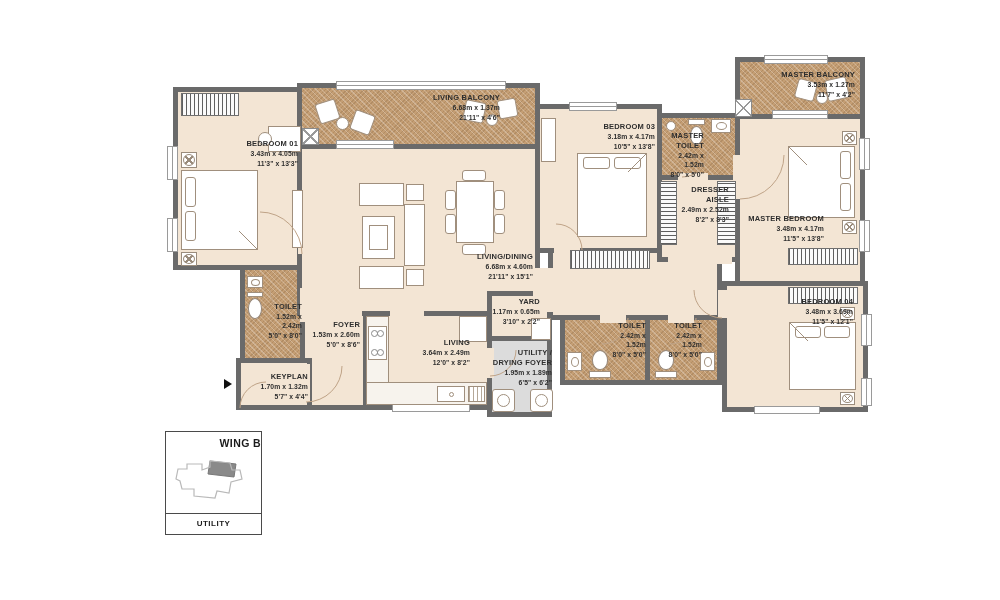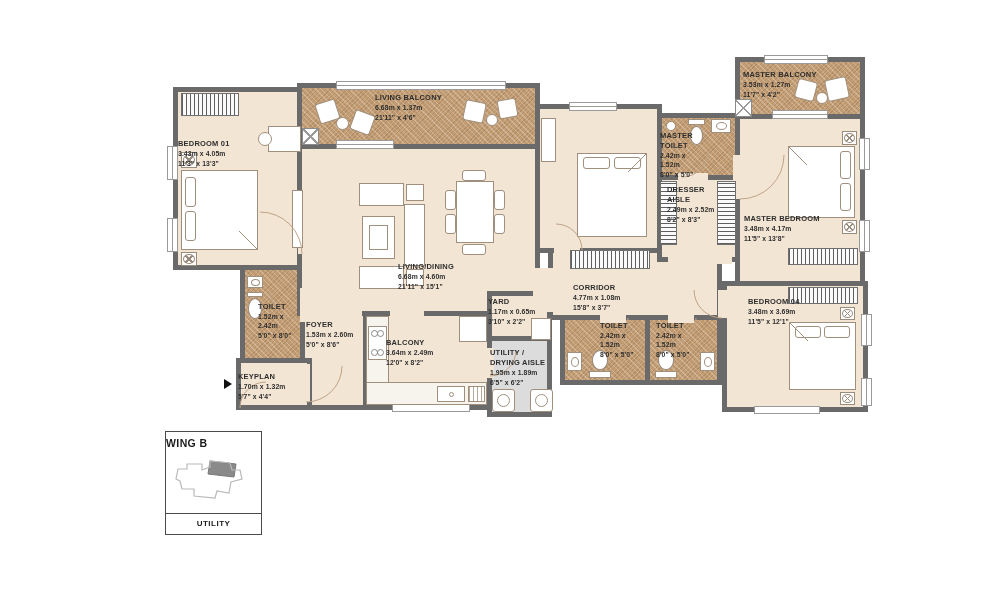--- a/index.html
+++ b/index.html
@@ -23,27 +23,27 @@
   .xbox{position:absolute;box-sizing:border-box;border:1px solid #8a8a8a;background-color:#fff;
         background-image:linear-gradient(45deg,transparent 46%,#9a9a9a 46% 54%,transparent 54%),
                          linear-gradient(135deg,transparent 46%,#9a9a9a 46% 54%,transparent 54%)}
   .lamp{position:absolute;box-sizing:border-box;border:1px solid #9a8c7c;background:#fff}
   .lamp::after{content:"";position:absolute;inset:1px;border:1px solid #9a8c7c;border-radius:50%;
         background-image:linear-gradient(45deg,transparent 44%,#9a8c7c 44% 56%,transparent 56%),
                          linear-gradient(135deg,transparent 44%,#9a8c7c 44% 56%,transparent 56%)}
   .round{border-radius:50%}
   .wc{position:absolute;background:#fff;border:1px solid #95877a;border-radius:50% 50% 48% 48%;box-sizing:border-box}
   .burner{position:absolute;width:7px;height:7px;border:1px solid #8a8a8a;border-radius:50%;box-sizing:border-box}
-  .lbl{position:absolute;text-align:left;color:#2e2e2e;line-height:1.32}
+  .lbl{position:absolute;text-align:right;color:#2e2e2e;line-height:1.32}
   .rn{font-size:7.5px;font-weight:700;letter-spacing:.2px}
   .rd{font-size:6.8px;font-weight:700;letter-spacing:.1px;margin-top:1px}
   .arrow{position:absolute;width:0;height:0;border-top:5px solid transparent;
          border-bottom:5px solid transparent;border-left:8px solid #101010}
   .kp{position:absolute;border:1.5px solid #4a4a4a;background:#fff;box-sizing:border-box}
-  .kp-title{font-size:10.5px;font-weight:700;text-align:left;margin-top:5px;letter-spacing:.4px;color:#1b1b1b}
+  .kp-title{font-size:10.5px;font-weight:700;text-align:right;margin-top:5px;letter-spacing:.4px;color:#1b1b1b}
   .kp-cap{position:absolute;left:0;right:0;bottom:0;height:20px;border-top:1.5px solid #4a4a4a;
           font-size:8px;font-weight:700;text-align:center;line-height:20px;letter-spacing:.5px;color:#1b1b1b}
   svg.arcs{position:absolute;left:0;top:0;pointer-events:none}
 </style>
 </head>
 <body>
 
 <div class="canvas">
 
   <div class="room" style="left:173px;top:87px;width:132px;height:183px"></div>
@@ -232,55 +232,55 @@
   <div class="lbl" style="left:178px;top:139px;width:120px">
     <div class="rn">BEDROOM 01</div>
     <div class="rd">3.43m x 4.05m</div>
     <div class="rd">11'3" x 13'3"</div>
   </div>
   <div class="lbl" style="left:375px;top:93px;width:125px">
     <div class="rn">LIVING BALCONY</div>
     <div class="rd">6.68m x 1.37m</div>
     <div class="rd">21'11" x 4'6"</div>
   </div>
-  <div class="lbl" style="left:398px;top:262px;width:135px">
+  <div class="lbl" style="left:398px;top:252px;width:135px">
     <div class="rn">LIVING/DINING</div>
     <div class="rd">6.68m x 4.60m</div>
     <div class="rd">21'11" x 15'1"</div>
+  </div>
+  <div class="lbl" style="left:545px;top:122px;width:110px">
+    <div class="rn">BEDROOM 03</div>
+    <div class="rd">3.18m x 4.17m</div>
+    <div class="rd">10'5" x 13'8"</div>
   </div>
   <div class="lbl" style="left:660px;top:131px;width:44px">
     <div class="rn">MASTER TOILET</div>
     <div class="rd">2.42m x 1.52m</div>
     <div class="rd">8'0" x 5'0"</div>
   </div>
   <div class="lbl" style="left:667px;top:185px;width:62px">
     <div class="rn">DRESSER AISLE</div>
     <div class="rd">2.49m x 2.52m</div>
     <div class="rd">8'2" x 8'3"</div>
   </div>
   <div class="lbl" style="left:743px;top:70px;width:112px">
     <div class="rn">MASTER BALCONY</div>
     <div class="rd">3.53m x 1.27m</div>
     <div class="rd">11'7" x 4'2"</div>
   </div>
-  <div class="lbl" style="left:744px;top:214px;width:108px">
+  <div class="lbl" style="left:716px;top:214px;width:108px">
     <div class="rn">MASTER BEDROOM</div>
     <div class="rd">3.48m x 4.17m</div>
     <div class="rd">11'5" x 13'8"</div>
   </div>
   <div class="lbl" style="left:748px;top:297px;width:105px">
     <div class="rn">BEDROOM 04</div>
     <div class="rd">3.48m x 3.69m</div>
     <div class="rd">11'5" x 12'1"</div>
   </div>
-  <div class="lbl" style="left:573px;top:283px;width:100px">
-    <div class="rn">CORRIDOR</div>
-    <div class="rd">4.77m x 1.08m</div>
-    <div class="rd">15'8" x 3'7"</div>
-  </div>
   <div class="lbl" style="left:600px;top:321px;width:46px">
     <div class="rn">TOILET</div>
     <div class="rd">2.42m x 1.52m</div>
     <div class="rd">8'0" x 5'0"</div>
   </div>
   <div class="lbl" style="left:656px;top:321px;width:46px">
     <div class="rn">TOILET</div>
     <div class="rd">2.42m x 1.52m</div>
     <div class="rd">8'0" x 5'0"</div>
   </div>
@@ -293,31 +293,31 @@
     <div class="rn">FOYER</div>
     <div class="rd">1.53m x 2.60m</div>
     <div class="rd">5'0" x 8'6"</div>
   </div>
   <div class="lbl" style="left:238px;top:372px;width:70px">
     <div class="rn">KEYPLAN</div>
     <div class="rd">1.70m x 1.32m</div>
     <div class="rd">5'7" x 4'4"</div>
   </div>
   <div class="lbl" style="left:386px;top:338px;width:84px">
-    <div class="rn">BALCONY</div>
+    <div class="rn">LIVING</div>
     <div class="rd">3.64m x 2.49m</div>
     <div class="rd">12'0" x 8'2"</div>
   </div>
   <div class="lbl" style="left:488px;top:297px;width:52px">
     <div class="rn">YARD</div>
     <div class="rd">1.17m x 0.65m</div>
     <div class="rd">3'10" x 2'2"</div>
   </div>
   <div class="lbl" style="left:490px;top:348px;width:62px">
-    <div class="rn">UTILITY / DRYING AISLE</div>
+    <div class="rn">UTILITY / DRYING FOYER</div>
     <div class="rd">1.95m x 1.89m</div>
     <div class="rd">6'5" x 6'2"</div>
   </div>
 
   <div class="kp" style="left:165px;top:431px;width:97px;height:104px">
     <div class="kp-title">WING B</div>
     <svg width="84" height="52" style="position:absolute;left:6px;top:22px">
       <polygon points="38,7 64,10 62,23 36,20" fill="#8a8a8a" stroke="#787878" stroke-width="1"></polygon>
       <polygon points="6,15 15,15 15,10 30,10 30,16 38,13 38,7 58,9 60,16 68,16 70,25 59,28 57,39 45,37 43,44 22,42 22,35 10,35 8,27 4,25" fill="none" stroke="#b9b9b9" stroke-width="1.2"></polygon>
     </svg>

